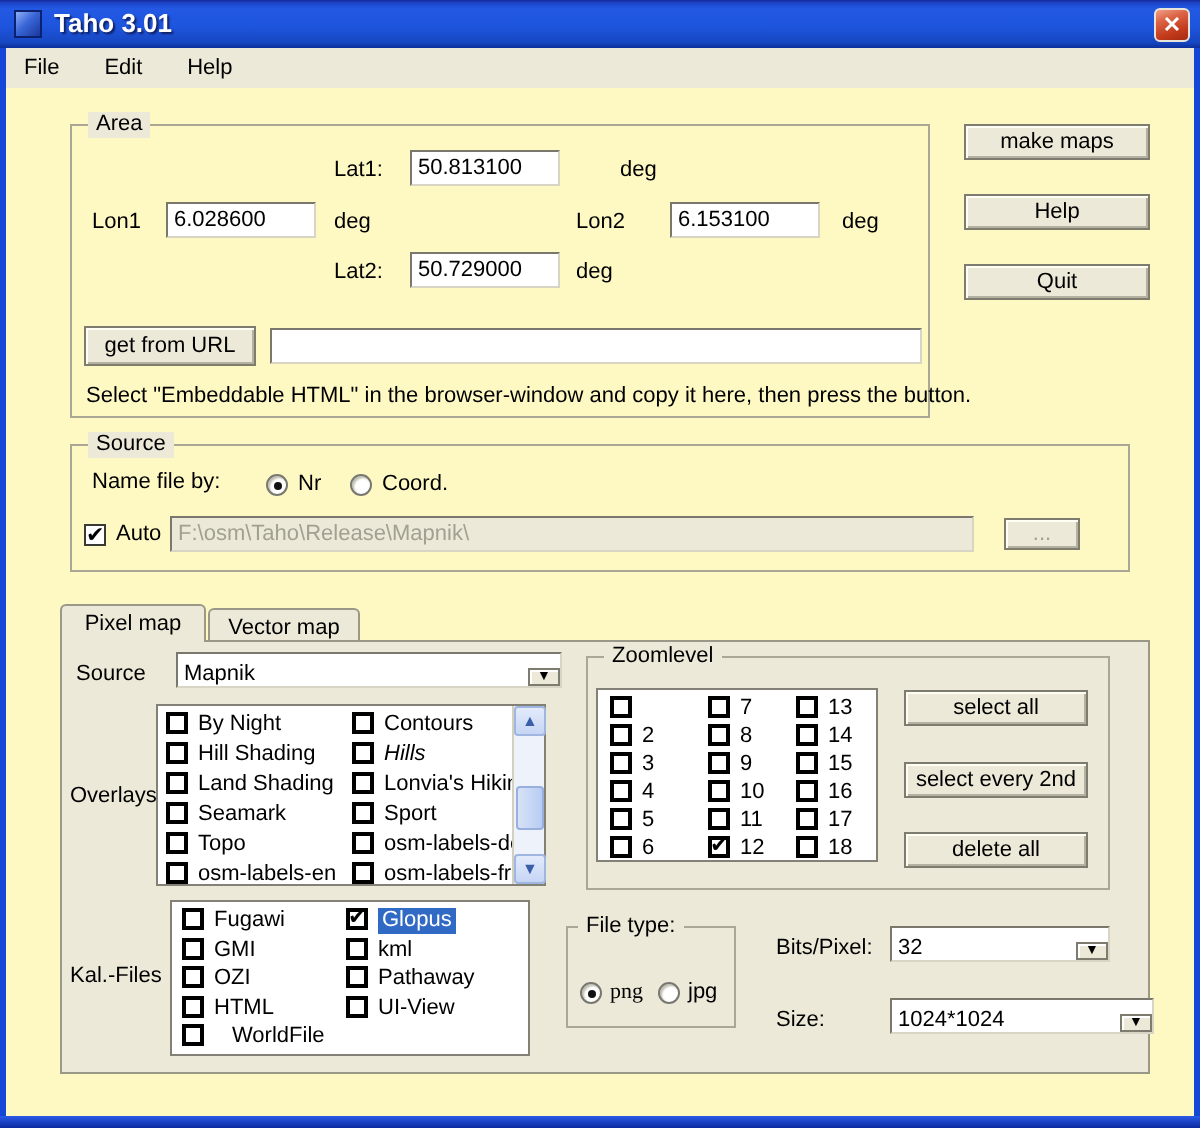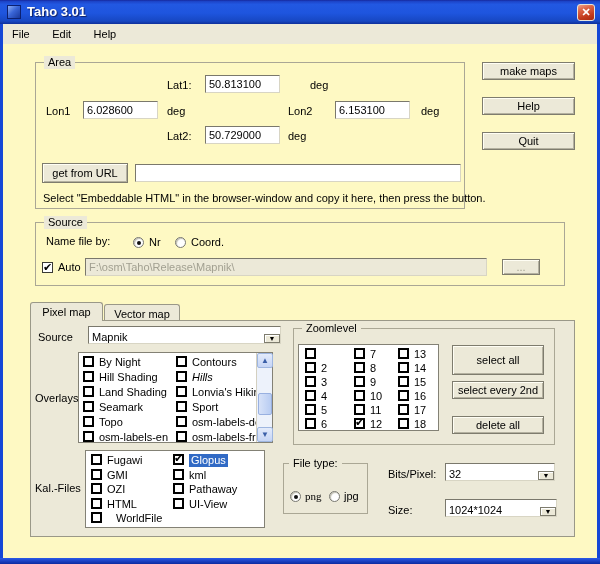--- a/index.html
+++ b/index.html
@@ -224,21 +224,21 @@
         <span class="t" style="left:115px;top:17px;">14</span>
       <span class="cbx" style="left:99px;top:31px;"></span>
         <span class="t" style="left:115px;top:31px;">15</span>
       <span class="cbx" style="left:99px;top:45px;"></span>
         <span class="t" style="left:115px;top:45px;">16</span>
       <span class="cbx" style="left:99px;top:59px;"></span>
         <span class="t" style="left:115px;top:59px;">17</span>
       <span class="cbx" style="left:99px;top:73px;"></span>
         <span class="t" style="left:115px;top:73px;">18</span>
     </div>
-    <button class="btn" style="left:158px;top:16px;width:92px;height:30px;">
+    <button class="btn" style="left:158px;top:16px;width:92px;height:18px;">
       <span>select all</span>
     </button>
     <button class="btn" style="left:158px;top:52px;width:92px;height:18px;">
       <span>select every 2nd</span>
     </button>
     <button class="btn" style="left:158px;top:87px;width:92px;height:18px;">
       <span>delete all</span>
     </button>
   </div>
 
@@ -271,18 +271,18 @@
     <span class="rad" style="left:45px;top:27px;"></span>
     <span class="t" style="left:60px;top:26px;">jpg</span>
   </div>
 
   <span class="t" style="left:388px;top:468px;z-index:2;">Bits/Pixel:</span>
   <div class="dd" style="left:445px;top:463px;width:110px;height:18px;z-index:2;">
     <span class="dd-val">32</span>
     <span class="dd-arrow">▼</span>
   </div>
   <span class="t" style="left:388px;top:504px;z-index:2;">Size:</span>
-  <div class="dd" style="left:445px;top:499px;width:112px;height:18px;z-index:2;">
+  <div class="dd" style="left:445px;top:499px;width:132px;height:18px;z-index:2;">
     <span class="dd-val">1024*1024</span>
     <span class="dd-arrow">▼</span>
   </div>
 
 </div>
 
 </body></html>

